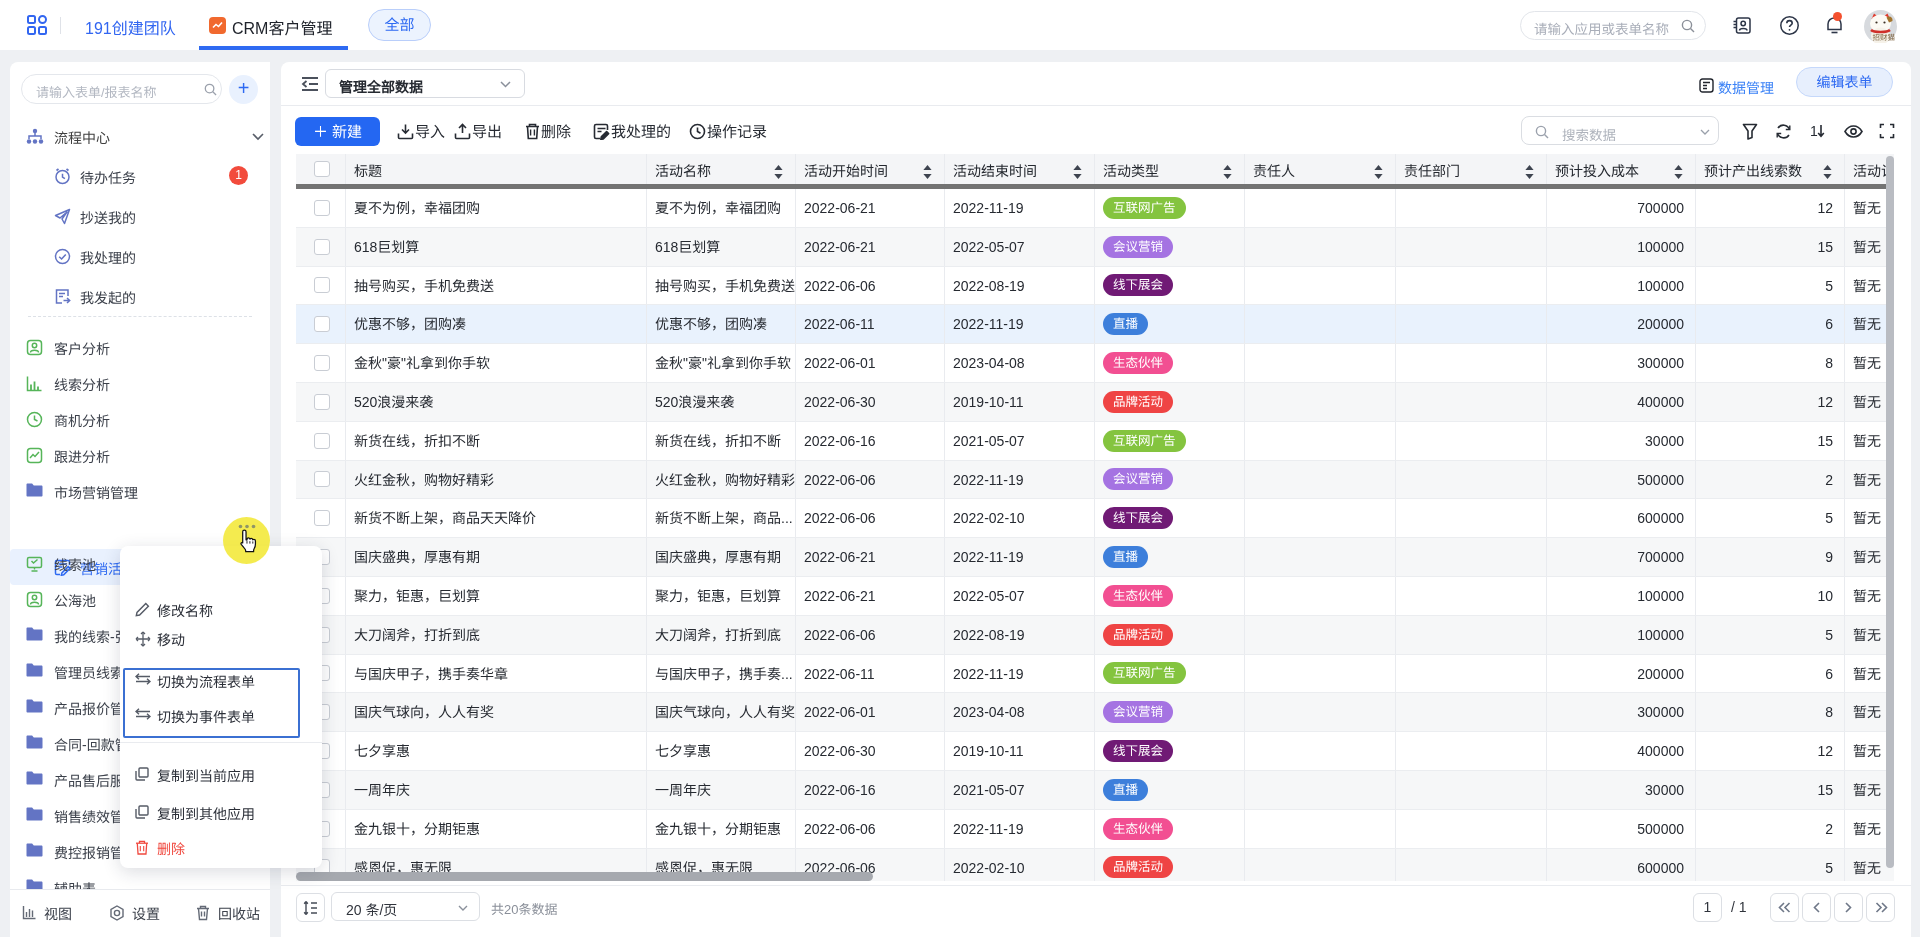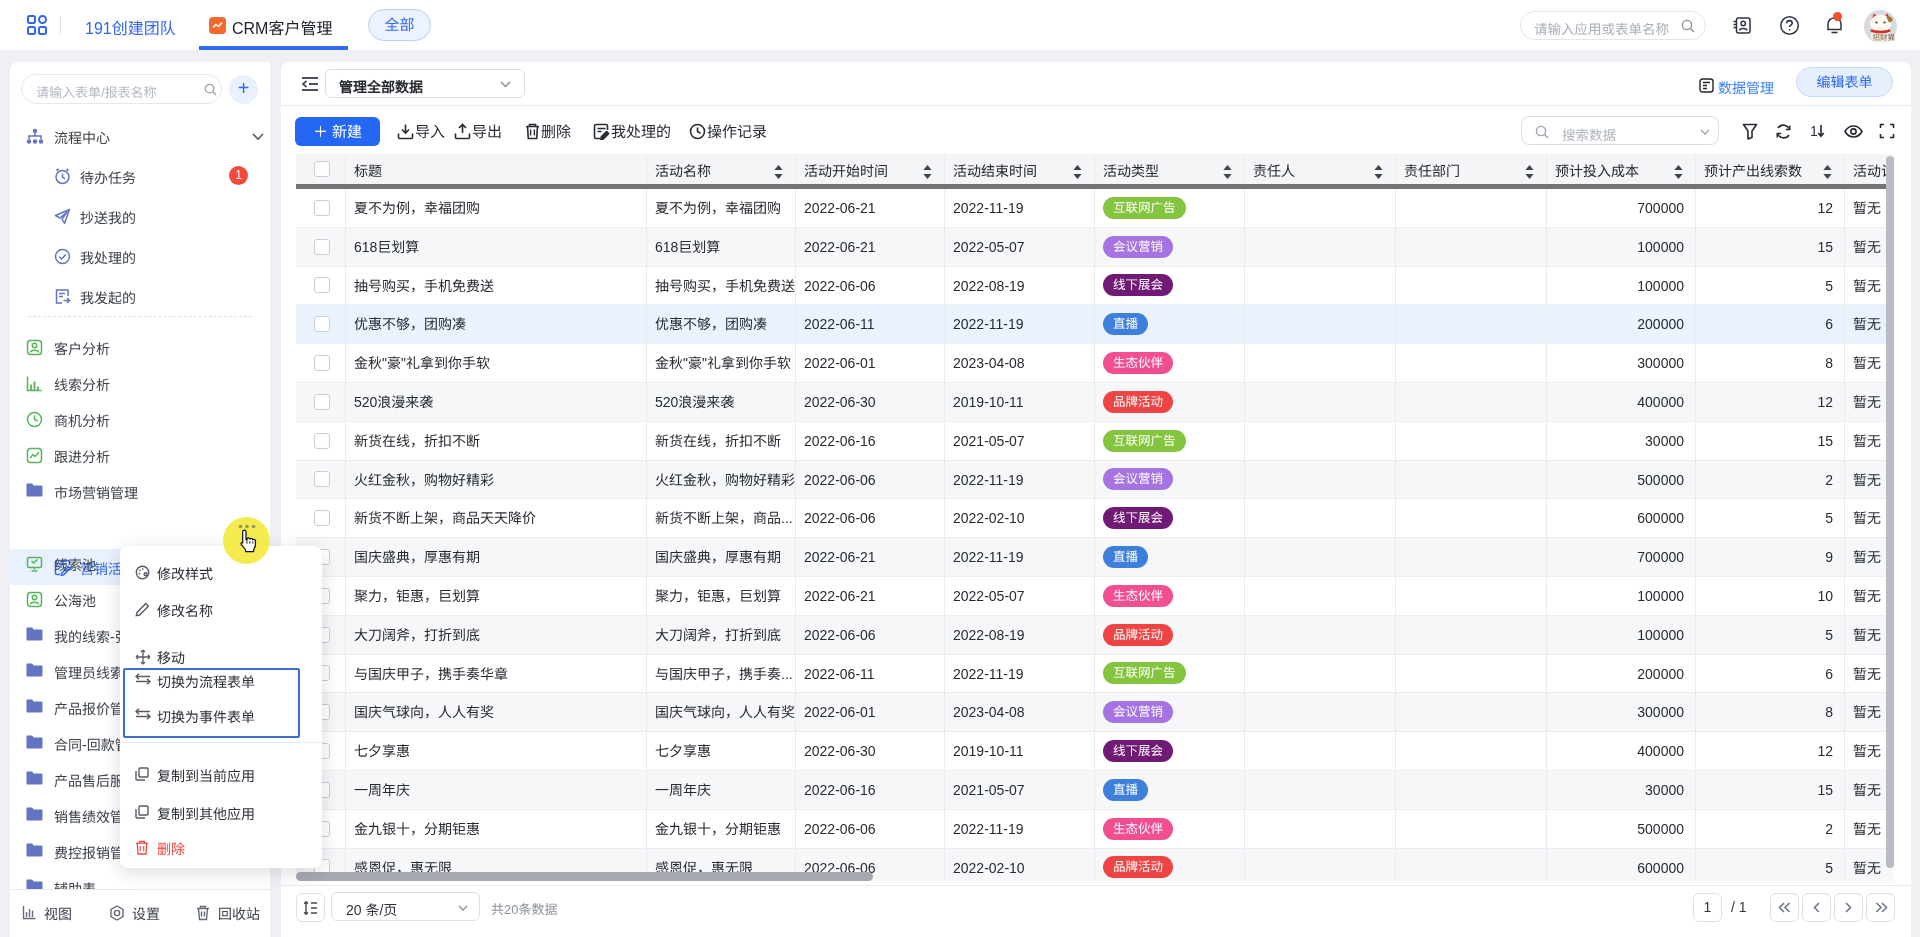--- a/index.html
+++ b/index.html
@@ -817,37 +817,27 @@
       </svg>
 <svg class="abs" style="left:1594px;top:16px" width="13" height="11" viewBox="0 0 13 11" fill="none" stroke="#6f7888" stroke-width="1.6">
         <path d="M1.5 1 L6 5.5 L1.5 10 M7 1 L11.5 5.5 L7 10"></path>
       </svg>
     </div>
 </div>
 
 <div id="popup">
     <div class="bluebox"></div>
     <div class="sep"></div>
-    <div class="it" style="top:8px;">
-      <svg width="15" height="15" viewBox="0 0 15 15" fill="none" stroke="#555b66" stroke-width="1.4" style="position: absolute; left: 15px; top: 11px;">
-        <circle cx="7.5" cy="7.5" r="6.2"></circle>
-        <circle cx="10.6" cy="9.3" r="1.5"></circle>
-        <circle cx="4.9" cy="5.3" r="0.85" fill="#555b66" stroke="none"></circle>
-        <circle cx="7.7" cy="4.1" r="0.85" fill="#555b66" stroke="none"></circle>
-        <circle cx="4.4" cy="8.7" r="0.85" fill="#555b66" stroke="none"></circle>
-      </svg>
-      <span>修改样式</span>
-    </div>
     <div class="it" style="top:45px;">
       <svg width="15" height="15" viewBox="0 0 15 15" fill="none" stroke="#555b66" stroke-width="1.4" style="position: absolute; left: 15px; top: 11px;">
         <path d="M10.8 1.6 l2.6 2.6 L4.6 13 l-3.3.7 .7-3.3 Z"></path>
       </svg>
       <span>修改名称</span>
     </div>
-    <div class="it" style="top:92px;padding-left:20px;">
+    <div class="it" style="top:74px;padding-left:20px;">
       <svg width="16" height="16" viewBox="0 0 16 16" fill="none" stroke="#555b66" stroke-width="1.3" style="position: absolute; left: 15px; top: 11px;">
         <path d="M8 1 v14 M1 8 h14"></path>
         <path d="M8 1 L6 3 M8 1 L10 3 M8 15 L6 13 M8 15 L10 13 M1 8 L3 6 M1 8 L3 10 M15 8 L13 6 M15 8 L13 10"></path>
       </svg>
       <span>移动</span>
     </div>
     <div class="it" style="top:116px;">
       <svg width="16" height="12" viewBox="0 0 16 12" fill="none" stroke="#555b66" stroke-width="1.4" style="position: absolute; left: 15px; top: 11px;">
         <path d="M15 3.5 H1 M4 0.8 L1 3.5 L4 6.2"></path>
         <path d="M1 8.5 H15 M12 5.8 L15 8.5 L12 11.2"></path>

